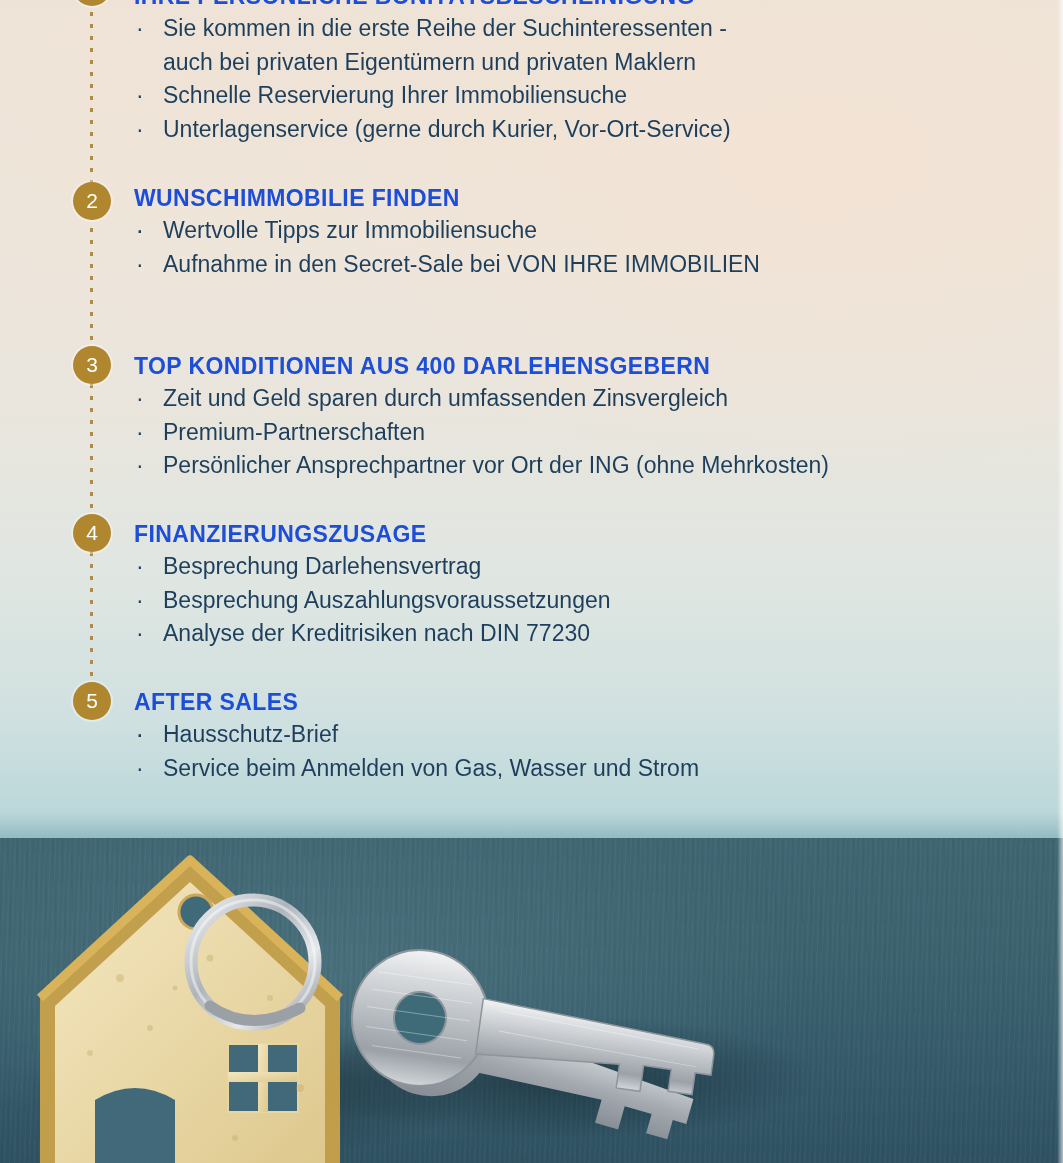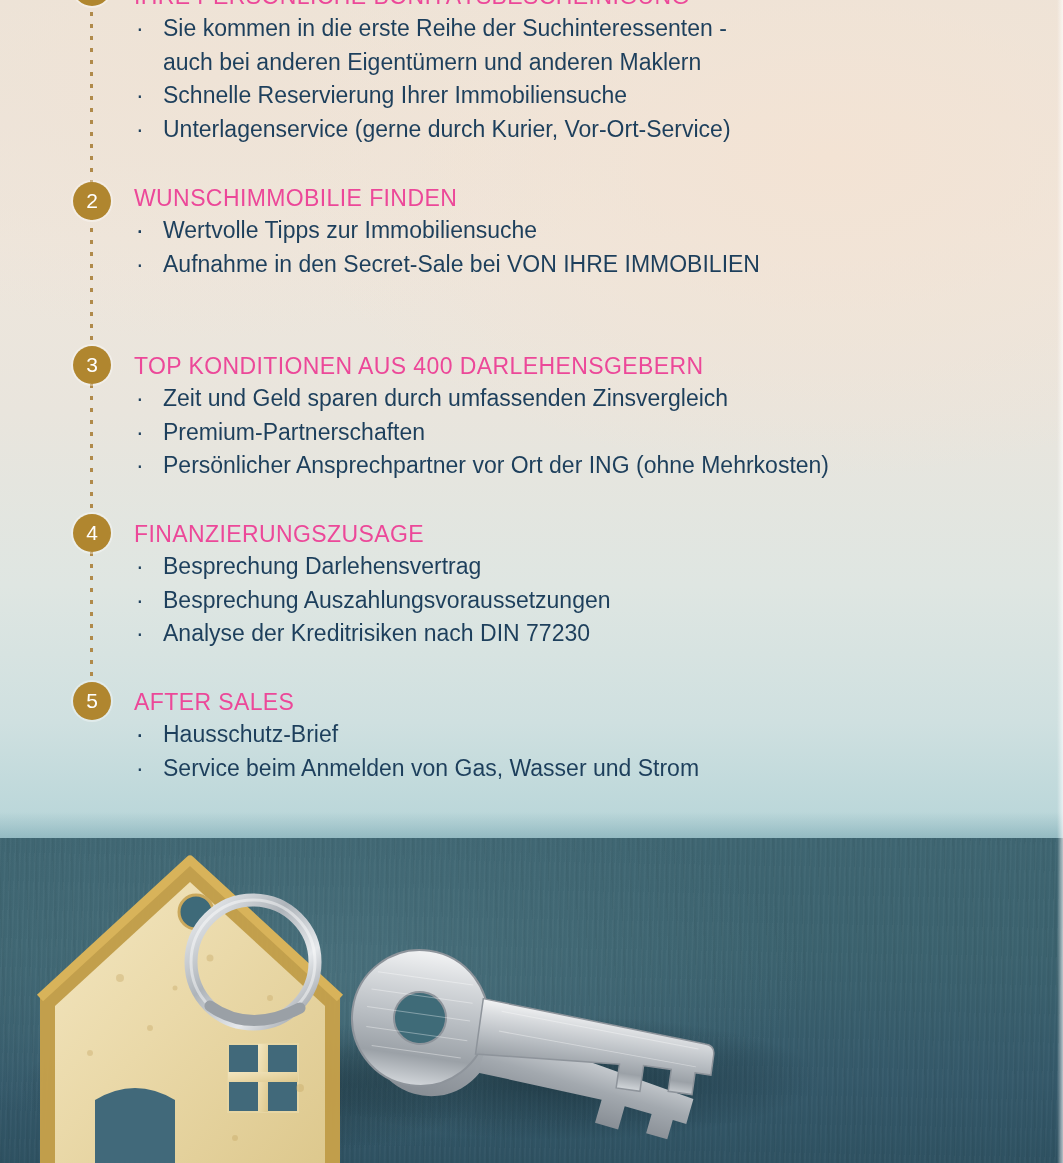--- a/index.html
+++ b/index.html
@@ -98,26 +98,27 @@
     font-size: 21px;
     line-height: 38px;
     text-align: center;
     font-family: "Liberation Sans", sans-serif;
     box-shadow: 0 0 0 2px rgba(255,255,255,.35);
   }
   .step-body {
     margin-left: 134px;
   }
   .step-title {
-    color: #ec4899;
+    color: #1d4ed8;
     font-size: 23px;
     letter-spacing: .4px;
     line-height: 28px;
     margin: 0 0 2px 0;
     white-space: nowrap;
+    font-weight: bold;
   }
   .bullets {
     list-style: none;
     margin: 0;
     padding: 0;
   }
   .bullets li {
     position: relative;
     color: #1d3f5c;
     font-size: 23px;
@@ -156,21 +157,21 @@
   <div id="steps">
 
     <div class="dotted-line"></div>
 
     <div class="step" style="top:-18px;">
       <div class="badge" style="top:-14px;">1</div>
       <div class="step-body">
         <div class="step-title">IHRE PERSÖNLICHE BONITÄTSBESCHEINIGUNG</div>
         <ul class="bullets">
           <li><span class="dot">·</span><span>Sie kommen in die erste Reihe der Suchinteressenten -
-auch bei anderen Eigentümern und anderen Maklern</span></li>
+auch bei privaten Eigentümern und privaten Maklern</span></li>
           <li><span class="dot">·</span><span>Schnelle Reservierung Ihrer Immobiliensuche</span></li>
           <li><span class="dot">·</span><span>Unterlagenservice (gerne durch Kurier, Vor-Ort-Service)</span></li>
         </ul>
       </div>
     </div>
 
     <div class="step" style="top:184px;">
       <div class="badge" style="top:-2px;">2</div>
       <div class="step-body">
         <div class="step-title">WUNSCHIMMOBILIE FINDEN</div>

